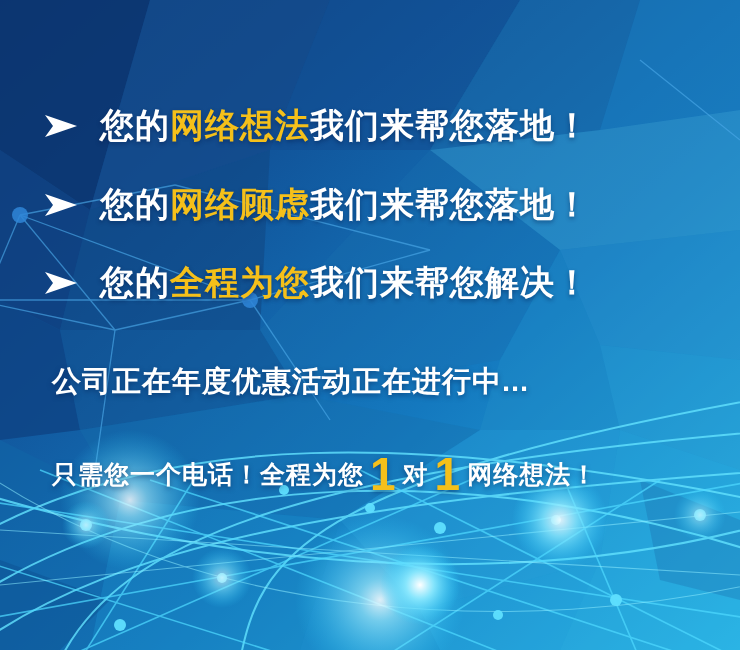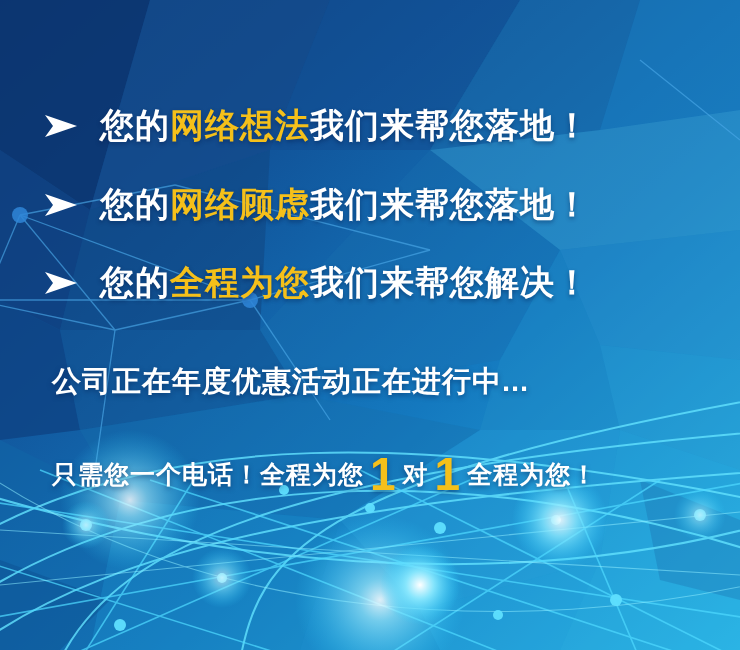--- a/index.html
+++ b/index.html
@@ -243,17 +243,17 @@
       </div>
     </div>
 
     <div class="sub s1">公司正在年度优惠活动正在进行中...</div>
 
     <div class="sub s2">
       <span>只需您一个电话！全程为您</span>
       <span class="big1">1</span>
       <span>对</span>
       <span class="big1">1</span>
-      <span>全程为您！</span>
+      <span>网络想法！</span>
     </div>
 
   </div>
 </div>
 
 </body></html>

